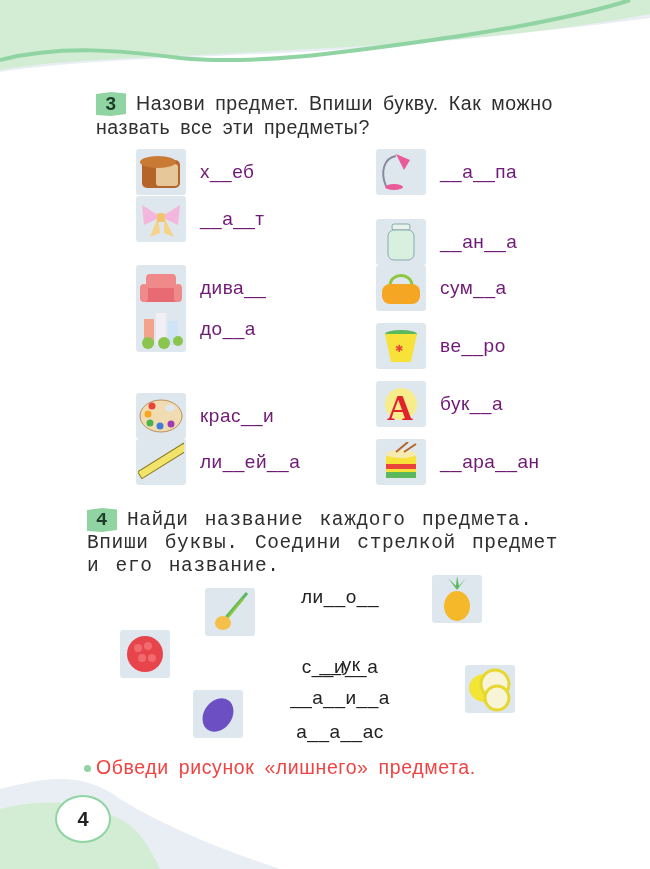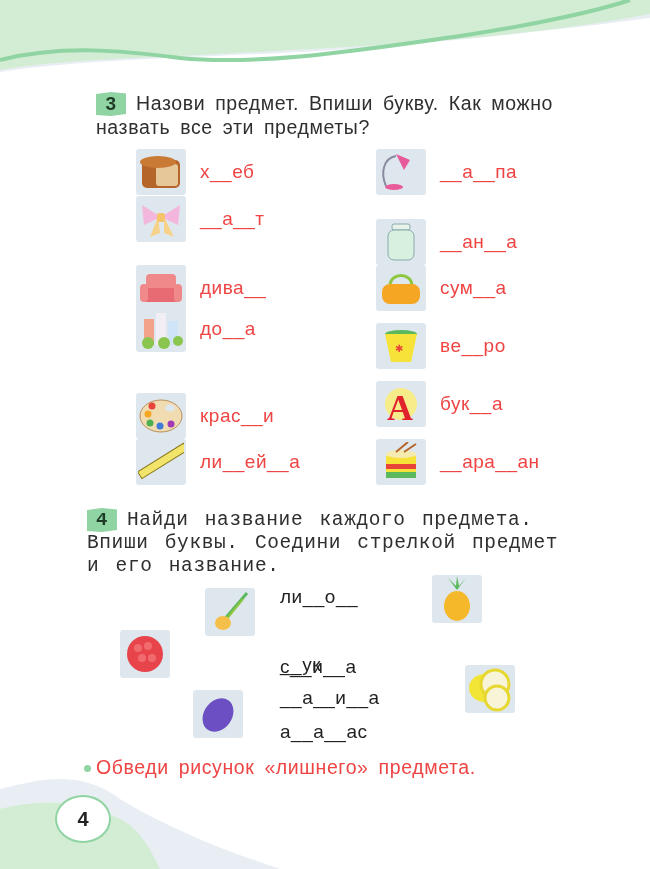--- a/index.html
+++ b/index.html
@@ -26,28 +26,28 @@
   .task4 { top: 508px; left: 87px; width: 480px; font-family: Liberation Mono, monospace; }
 
   .item {
     position: absolute; display: flex; align-items: center; height: 52px;
   }
   .pic {
     width: 50px; height: 46px; background: #dfe7ee; border-radius: 3px;
     display: flex; align-items: center; justify-content: center; margin-right: 14px;
     position: relative;
   }
-  .word { font-size: 19px; letter-spacing: 0.5px; color: #ef4444; }
+  .word { font-size: 19px; letter-spacing: 0.5px; color: #701a75; }
 
   .col-left { left: 136px; }
   .col-right { left: 376px; }
 
   .word-center {
     position: absolute; font-size: 19px; color: #222; letter-spacing: 0.5px;
-    width: 120px; text-align: left; left: 280px;
+    width: 120px; text-align: center; left: 280px;
   }
   .fruit {
     position: absolute; width: 50px; height: 48px; background: #dfe7ee; border-radius: 3px;
     display: flex; align-items: center; justify-content: center;
   }
   .bullet-line {
     position: absolute; left: 84px; top: 756px; font-size: 19.5px; letter-spacing: 0.6px;
     word-spacing: 4px; color: #ef4444;
   }
   .bullet-dot {

